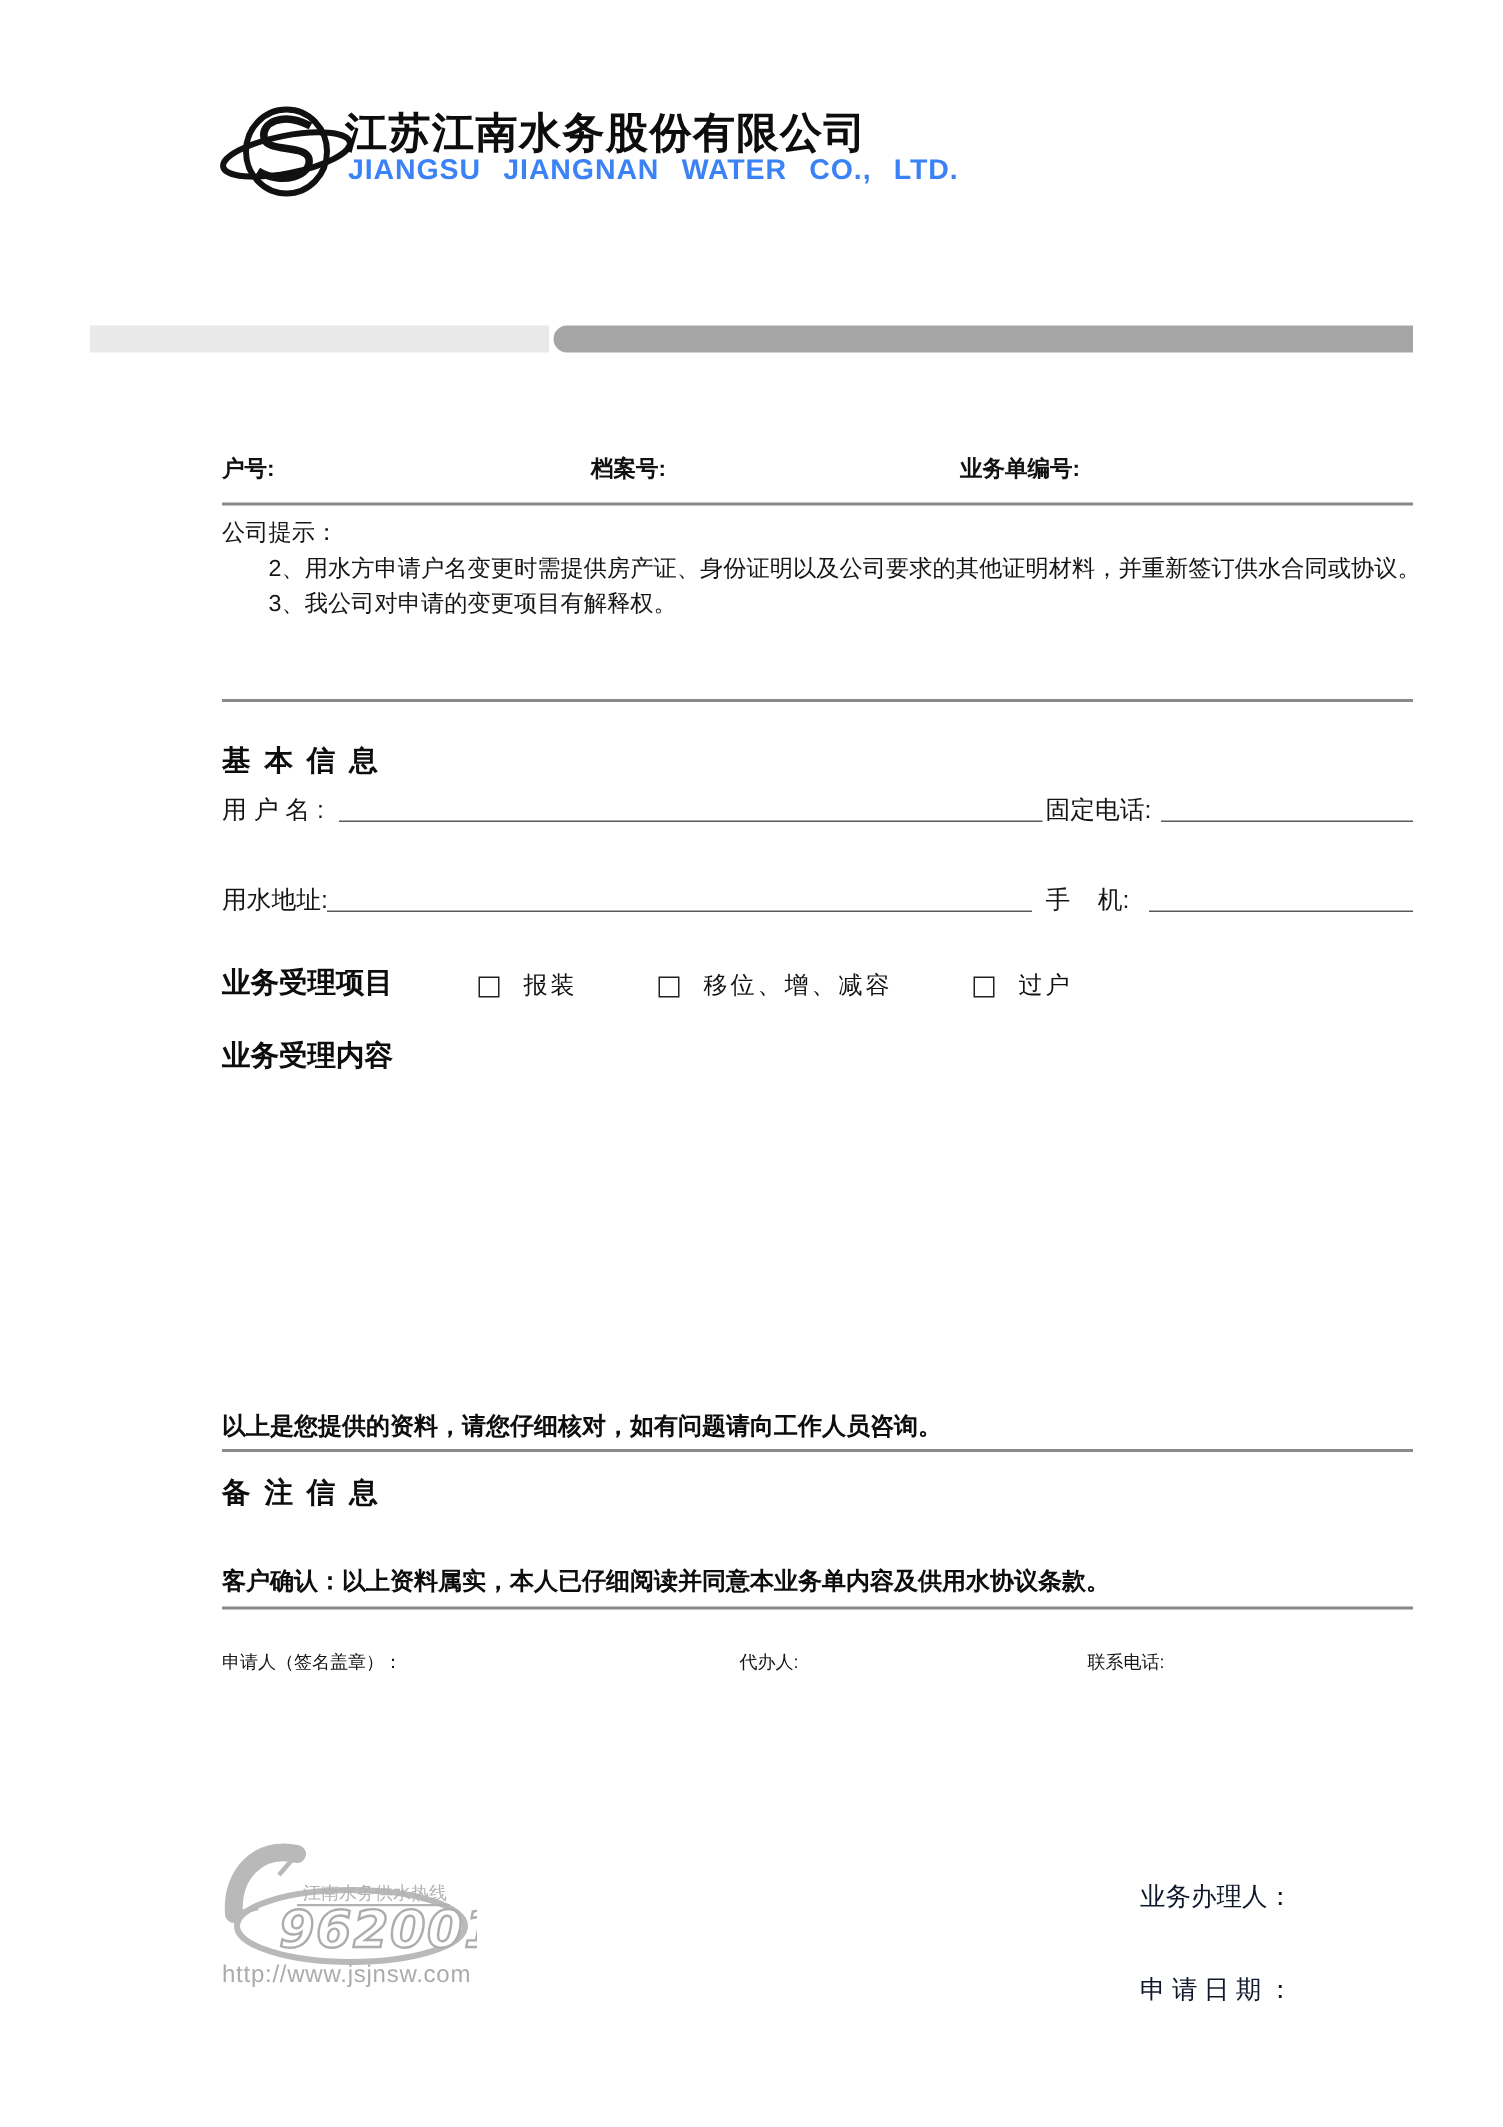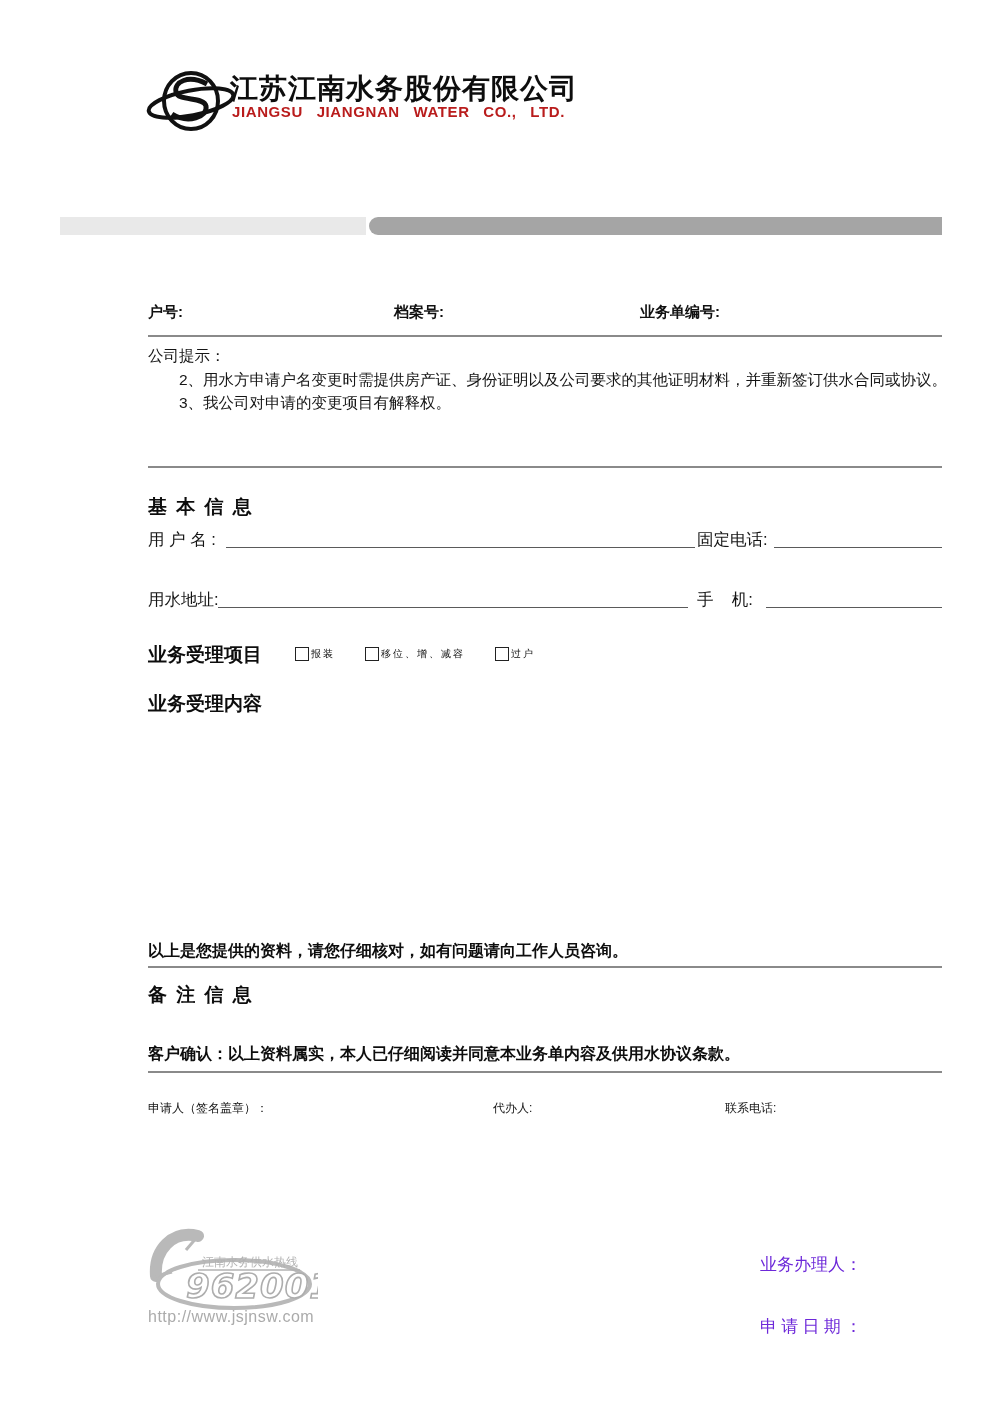--- a/index.html
+++ b/index.html
@@ -9,21 +9,21 @@
     background:#ffffff; overflow:hidden;
     font-family:"Liberation Sans","DejaVu Sans",sans-serif;
     color:#111;
   }
   .abs { position:absolute; }
   .pre { white-space:pre; }
 
   
   .logo-svg { position:absolute; left:86px; top:62px; width:90px; height:78px; }
   .company-cn { position:absolute; left:170px; top:70px; font-size:28px; font-weight:bold; letter-spacing:1px; color:#0d0d0d; }
-  .company-en { position:absolute; left:172px; top:103px; font-size:15px; font-weight:bold; letter-spacing:0.6px; word-spacing:9px; color:#b91c1c; }
+  .company-en { position:absolute; left:172px; top:103px; font-size:19px; font-weight:bold; letter-spacing:0.6px; word-spacing:9px; color:#3b82f6; }
 
   
   .bar-light { position:absolute; left:0; top:217px; width:306px; height:18px; }
   .bar-dark  { position:absolute; left:309px; top:217px; width:693px; height:18px; border-radius:9px 0 0 9px; }
 
   
   .ref-label { position:absolute; top:303px; font-size:15px; font-weight:bold; }
 
   .hr { position:absolute; left:88px; width:828px; height:2px; }
 
@@ -31,31 +31,31 @@
   .notice { position:absolute; left:88px; top:344px; width:850px; font-size:15.5px; line-height:23.5px; color:#151515; }
   .notice p.item { text-indent:2em; }
 
   .sec-head { position:absolute; font-size:19px; font-weight:bold; color:#0d0d0d; }
 
   .f-label { position:absolute; font-size:16.5px; color:#151515; }
   .u-line  { position:absolute; height:1px; border-bottom:1.5px solid #5a5a5a; }
 
   
   .cb-group { position:absolute; left:235px; top:647px; display:flex; gap:30px; align-items:center; }
-  .cb-item { display:flex; align-items:center; gap:2px; font-size:10px; letter-spacing:2px; cursor:pointer; }
+  .cb-item { display:flex; align-items:center; gap:16px; font-size:16px; letter-spacing:2px; cursor:pointer;margin-left:24px; }
   .cb-box { width:14px; height:14px; border:1.6px solid #222; background:#fff; flex:0 0 auto; }
 
   .bold-line { position:absolute; font-size:16px; font-weight:bold; color:#0d0d0d; }
 
   .sig-label { position:absolute; top:1100px; font-size:12px; color:#151515; }
 
   
   .hotline-svg { position:absolute; left:82px; top:1228px; width:176px; height:84px; }
   .website { position:absolute; left:88px; top:1308px; font-size:16px; font-weight:normal; letter-spacing:0.5px; }
-  .serif-label { position:absolute; left:700px; font-family:"Liberation Serif","DejaVu Serif",serif; font-size:17px; color:#6d28d9; }
+  .serif-label { position:absolute; left:700px; font-family:"Liberation Serif","DejaVu Serif",serif; font-size:17px; color:#0f172a; }
 </style>
 </head>
 <body>
 
 <div class="page">
 
   <svg class="logo-svg" viewBox="0 0 90 78" aria-hidden="true">
     <ellipse cx="45" cy="39" rx="27" ry="28" fill="none" stroke="#111" stroke-width="4"></ellipse>
     <g transform="rotate(-11 45 41)">
       <ellipse cx="45" cy="41" rx="43" ry="12.5" fill="none" stroke="#111" stroke-width="4"></ellipse>

